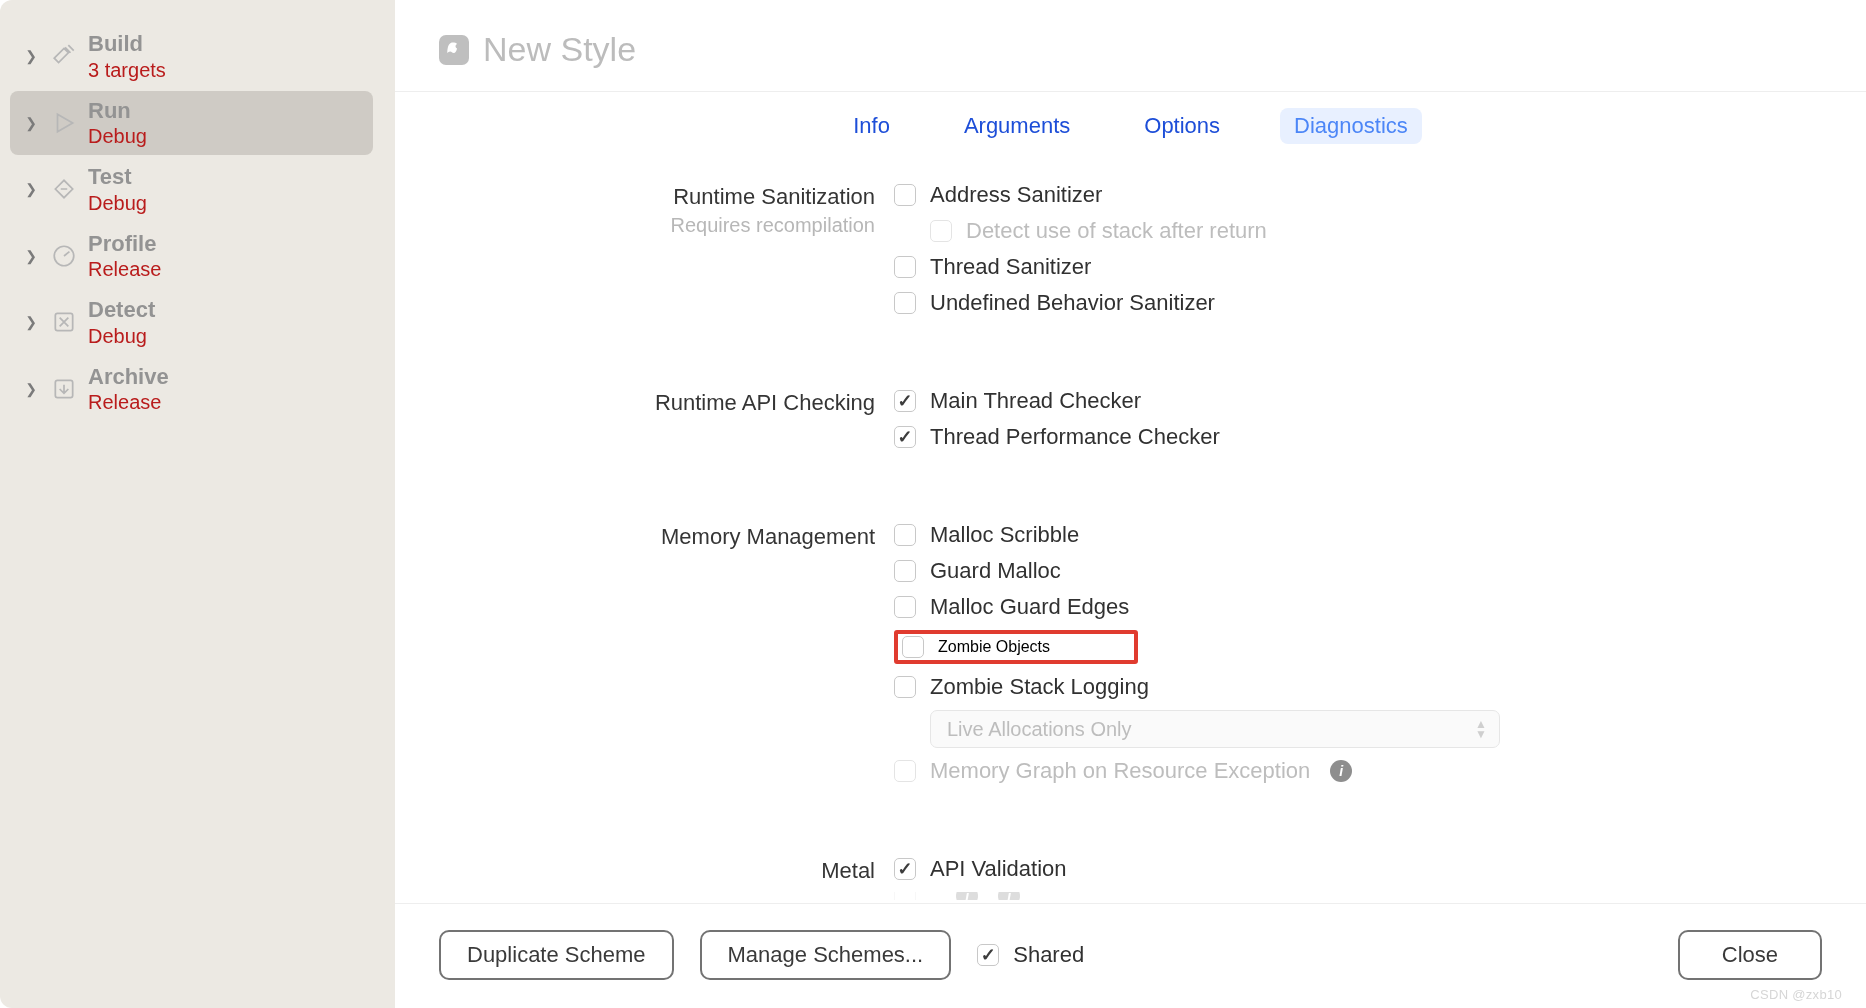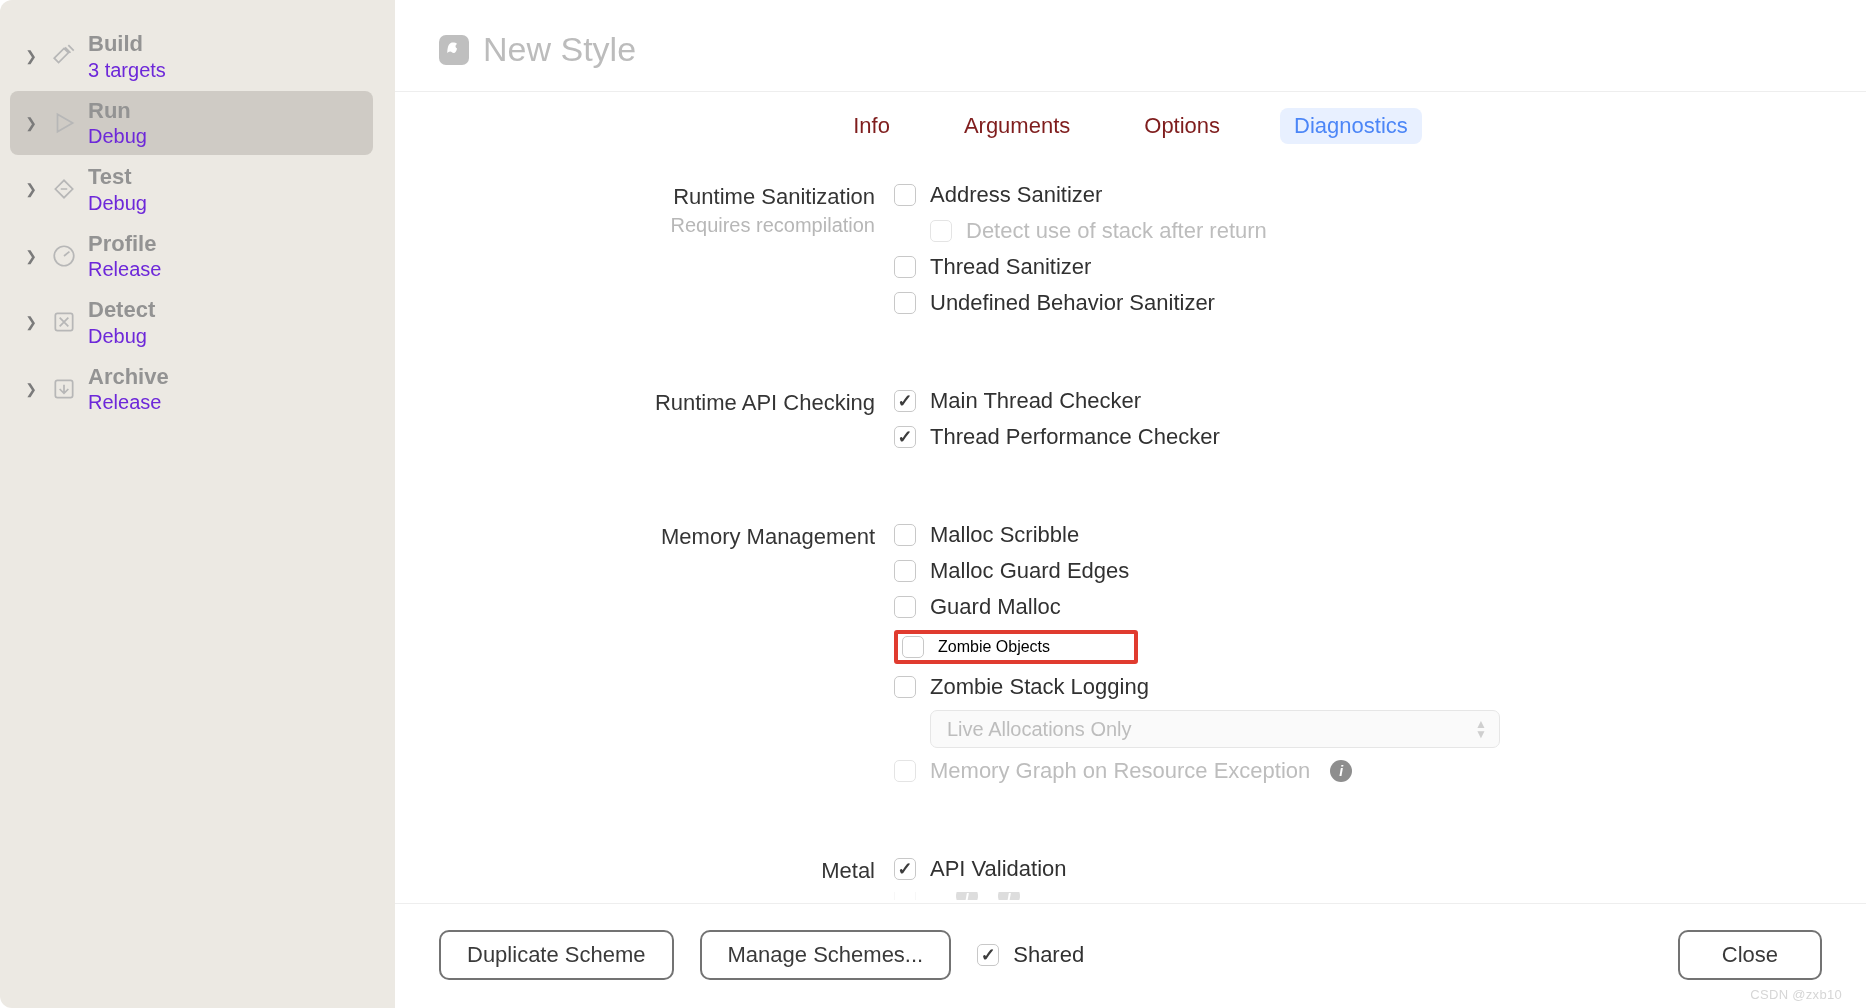--- a/index.html
+++ b/index.html
@@ -7,34 +7,34 @@
     .app { display: flex; width: 1866px; height: 1008px; border-radius: 12px; overflow: hidden; background: #fff; position: relative; }
 
     
     .sidebar { width: 395px; background: #ece9e3; padding: 22px 18px 0 6px; flex-shrink: 0; }
     .side-item { display: flex; align-items: center; padding: 6px 10px 6px 10px; border-radius: 8px; margin: 2px 4px; cursor: default; }
     .side-item.selected { background: #cfcbc5; }
     .side-chevron { width: 22px; text-align: center; color: #7b7b7b; font-size: 14px; margin-right: 6px; user-select: none; }
     .side-icon { width: 32px; height: 32px; display:flex; align-items:center; justify-content:center; margin-right: 8px; }
     .side-text { display:flex; flex-direction: column; line-height: 1.25; }
     .side-title { font-size: 22px; font-weight: 600; color: #939393; }
-    .side-sub   { font-size: 20px; font-weight: 400; color: #6d28d9; }
+    .side-sub   { font-size: 20px; font-weight: 400; color: #b91c1c; }
 
     
     .ico { stroke:#b7b7b7; stroke-width:1.6; fill:none; }
 
     
     .main { flex: 1; display: flex; flex-direction: column; min-width:0; position:relative; }
 
     .header { display:flex; align-items:center; gap:14px; padding: 30px 0 22px 44px; border-bottom: 1px solid #eee; }
     .app-badge { width:30px; height:30px; border-radius:7px; background:#bfbfbf; display:flex; align-items:center; justify-content:center; }
     .header-title { font-size: 34px; font-weight: 400; color:#bcbcbc; }
 
     .tabs { display:flex; justify-content:center; gap:46px; padding: 16px 0 18px 0; }
-    .tab { font-size:22px; color:#7f1d1d; padding:5px 14px; border-radius:8px; cursor:default; }
+    .tab { font-size:22px; color:#1d4ed8; padding:5px 14px; border-radius:8px; cursor:default; }
     .tab.active { background:#e8f0ff; color:#4c86f7; }
 
     
     .content-wrap { flex:1; overflow:hidden; position:relative; }
     .content { height:100%; overflow-y:auto; padding: 20px 60px 30px 60px; }
 
     .grid { display:grid; grid-template-columns: 420px 1fr; column-gap: 24px; row-gap: 8px; align-items: start; gap: 19px; }
     .sec-label { grid-column:1; text-align:right; font-size:22px; color:#353535; padding-top:2px; }
     .sec-sub   { display:block; text-align:right; font-size:20px; color:#b7b7b7; margin-top:4px; }
     .opts { grid-column:2; display:flex; flex-direction:column; gap:10px; }
@@ -220,25 +220,25 @@
           <div class="spacer"></div>
 
           <div class="sec-label">Memory Management</div>
           <div class="opts">
             <div class="row">
               <span class="cb"></span>
               <span>Malloc Scribble</span>
             </div>
             <div class="row">
               <span class="cb"></span>
+              <span>Guard Malloc</span>
+            </div>
+            <div class="row">
+              <span class="cb"></span>
               <span>Malloc Guard Edges</span>
-            </div>
-            <div class="row">
-              <span class="cb"></span>
-              <span>Guard Malloc</span>
             </div>
             <div>
               <span class="highlight-box">
                 <span class="cb"></span>
                 <span>Zombie Objects</span>
               </span>
             </div>
             <div class="row">
               <span class="cb"></span>
               <span>Zombie Stack Logging</span>

